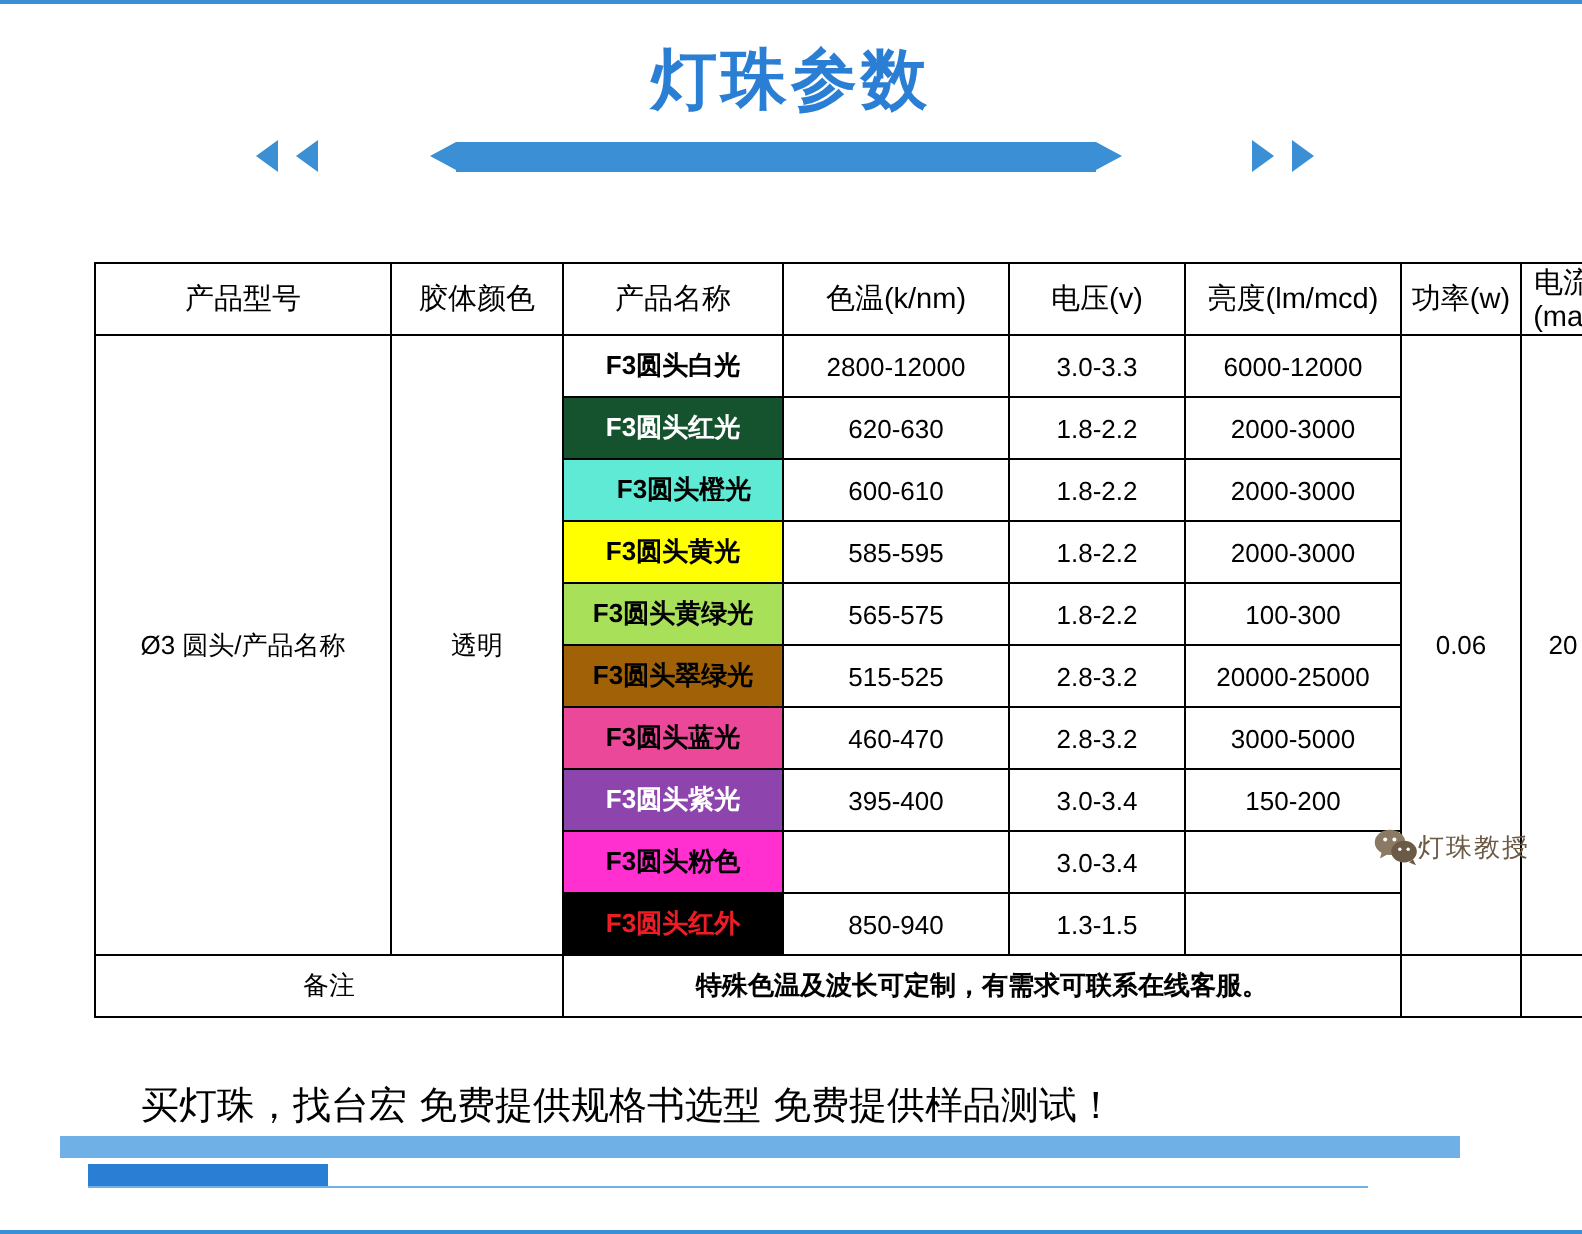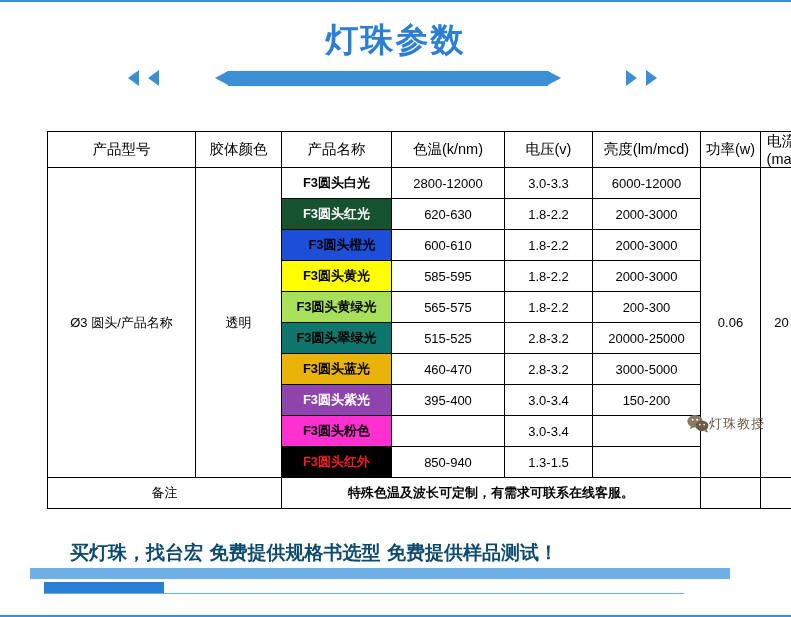--- a/index.html
+++ b/index.html
@@ -163,22 +163,22 @@
   }
 
   
   .slogan {
     position: absolute;
     top: 540px;
     left: 0;
     width: 628px;
     text-align: center;
     font-size: 19px;
-    font-weight: bold;
-    color: #0c4a6e;
+    font-weight: normal;
+    color: #000000;
     font-family: "DejaVu Sans", sans-serif;
   }
 
   
   .ribbons {
     position: absolute;
     left: 0;
     top: 568px;
     width: 791px;
     height: 40px;
@@ -249,45 +249,45 @@
           <td rowspan="10">0.06</td>
           <td rowspan="10">20</td>
         </tr>
         <tr>
           <td class="cell-name" style="background: #14532d; color: rgb(255, 255, 255);">F3圆头红光</td>
           <td>620-630</td>
           <td>1.8-2.2</td>
           <td>2000-3000</td>
         </tr>
         <tr>
-          <td class="cell-name" style="background: #1d4ed8; color: rgb(0, 0, 0); padding-left: 11px;">F3圆头橙光</td>
+          <td class="cell-name" style="background: #5eead4; color: rgb(0, 0, 0); padding-left: 11px;">F3圆头橙光</td>
           <td>600-610</td>
           <td>1.8-2.2</td>
           <td>2000-3000</td>
         </tr>
         <tr>
           <td class="cell-name" style="background: rgb(255, 255, 0); color: rgb(0, 0, 0);">F3圆头黄光</td>
           <td>585-595</td>
           <td>1.8-2.2</td>
           <td>2000-3000</td>
         </tr>
         <tr>
           <td class="cell-name" style="background: rgb(168, 224, 90); color: rgb(0, 0, 0);">F3圆头黄绿光</td>
           <td>565-575</td>
           <td>1.8-2.2</td>
-          <td>200-300</td>
-        </tr>
-        <tr>
-          <td class="cell-name" style="background: #0f766e; color: rgb(0, 0, 0);">F3圆头翠绿光</td>
+          <td>100-300</td>
+        </tr>
+        <tr>
+          <td class="cell-name" style="background: #a16207; color: rgb(0, 0, 0);">F3圆头翠绿光</td>
           <td>515-525</td>
           <td>2.8-3.2</td>
           <td>20000-25000</td>
         </tr>
         <tr>
-          <td class="cell-name" style="background: #eab308; color: rgb(0, 0, 0);">F3圆头蓝光</td>
+          <td class="cell-name" style="background: #ec4899; color: rgb(0, 0, 0);">F3圆头蓝光</td>
           <td>460-470</td>
           <td>2.8-3.2</td>
           <td>3000-5000</td>
         </tr>
         <tr>
           <td class="cell-name" style="background: rgb(142, 68, 173); color: rgb(255, 255, 255);">F3圆头紫光</td>
           <td>395-400</td>
           <td>3.0-3.4</td>
           <td>150-200</td>
         </tr>

